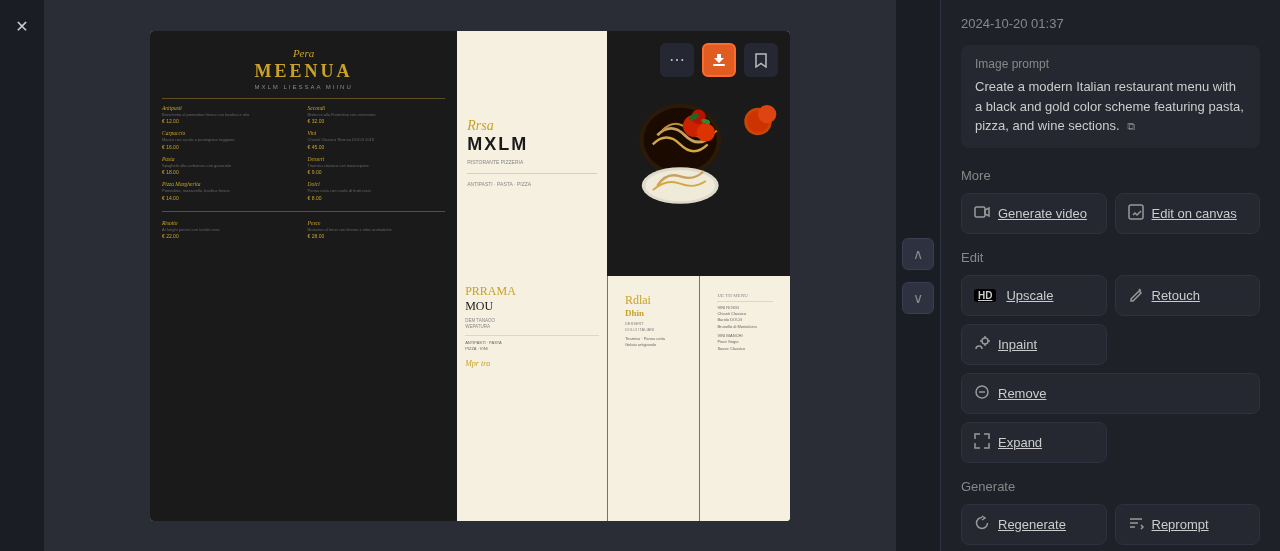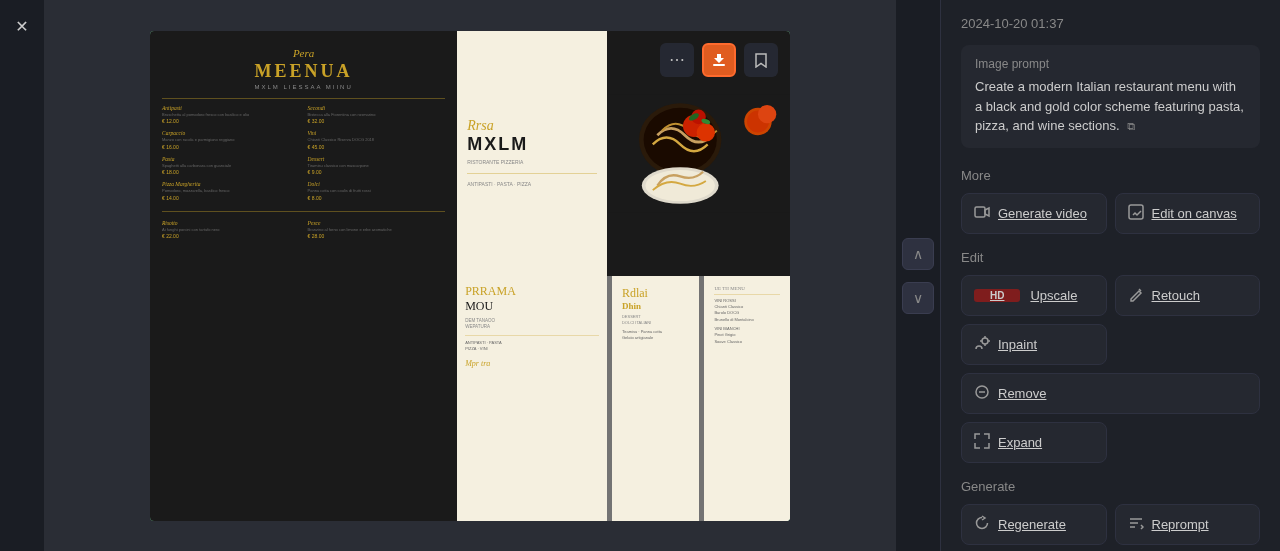--- a/index.html
+++ b/index.html
@@ -187,22 +187,22 @@
     .menu-bottom-right {
       width: 55%;
       background: #f5f0e0;
       display: flex;
       gap: 2px;
     }
 
     .menu-bottom-card {
       flex: 1;
       background: #f5f0e0;
-      padding: 10px;
-      border-left: 5px solid #737373;
+      padding: 17px;
+      border-left: 1px solid #737373;
     }
 
     .menu-bottom-title {
       color: #c9a227;
       font-size: 12px;
       font-family: Georgia, serif;
     }
 
     
     .image-controls {
@@ -339,25 +339,25 @@
     .action-btn .btn-icon {
       font-size: 15px;
       color: #999;
     }
 
     .action-btn.full-width {
       grid-column: 1 / -1;
     }
 
     .btn-label-hd {
-      background: #7f1d1d;
+      background: #000000;
       color: #ccc;
       font-size: 10px;
       font-weight: bold;
-      padding: 1px 16px;
+      padding: 1px 4px;
       border-radius: 3px;
       margin-right: 2px;
     }
   </style>
 </head>
 <body>
 
 <div class="close-area">
   <button class="close-btn">✕</button>
 </div>

